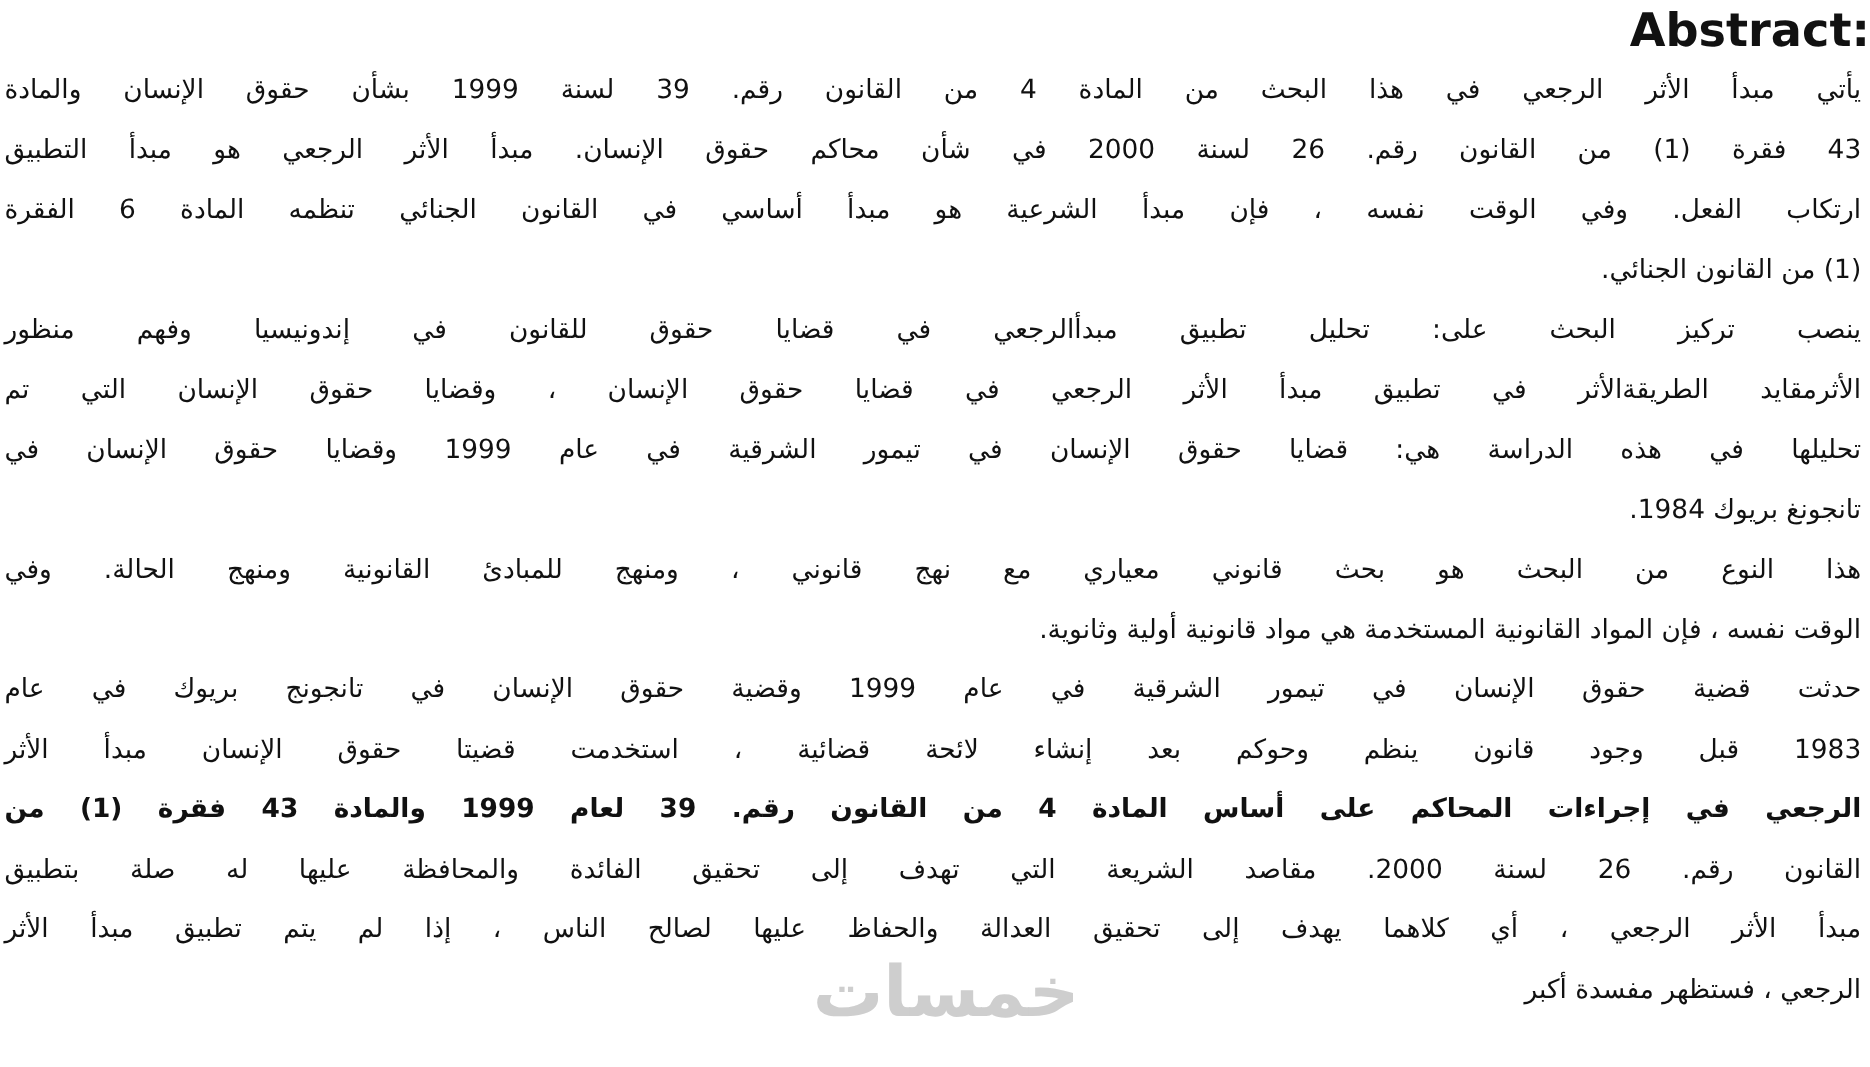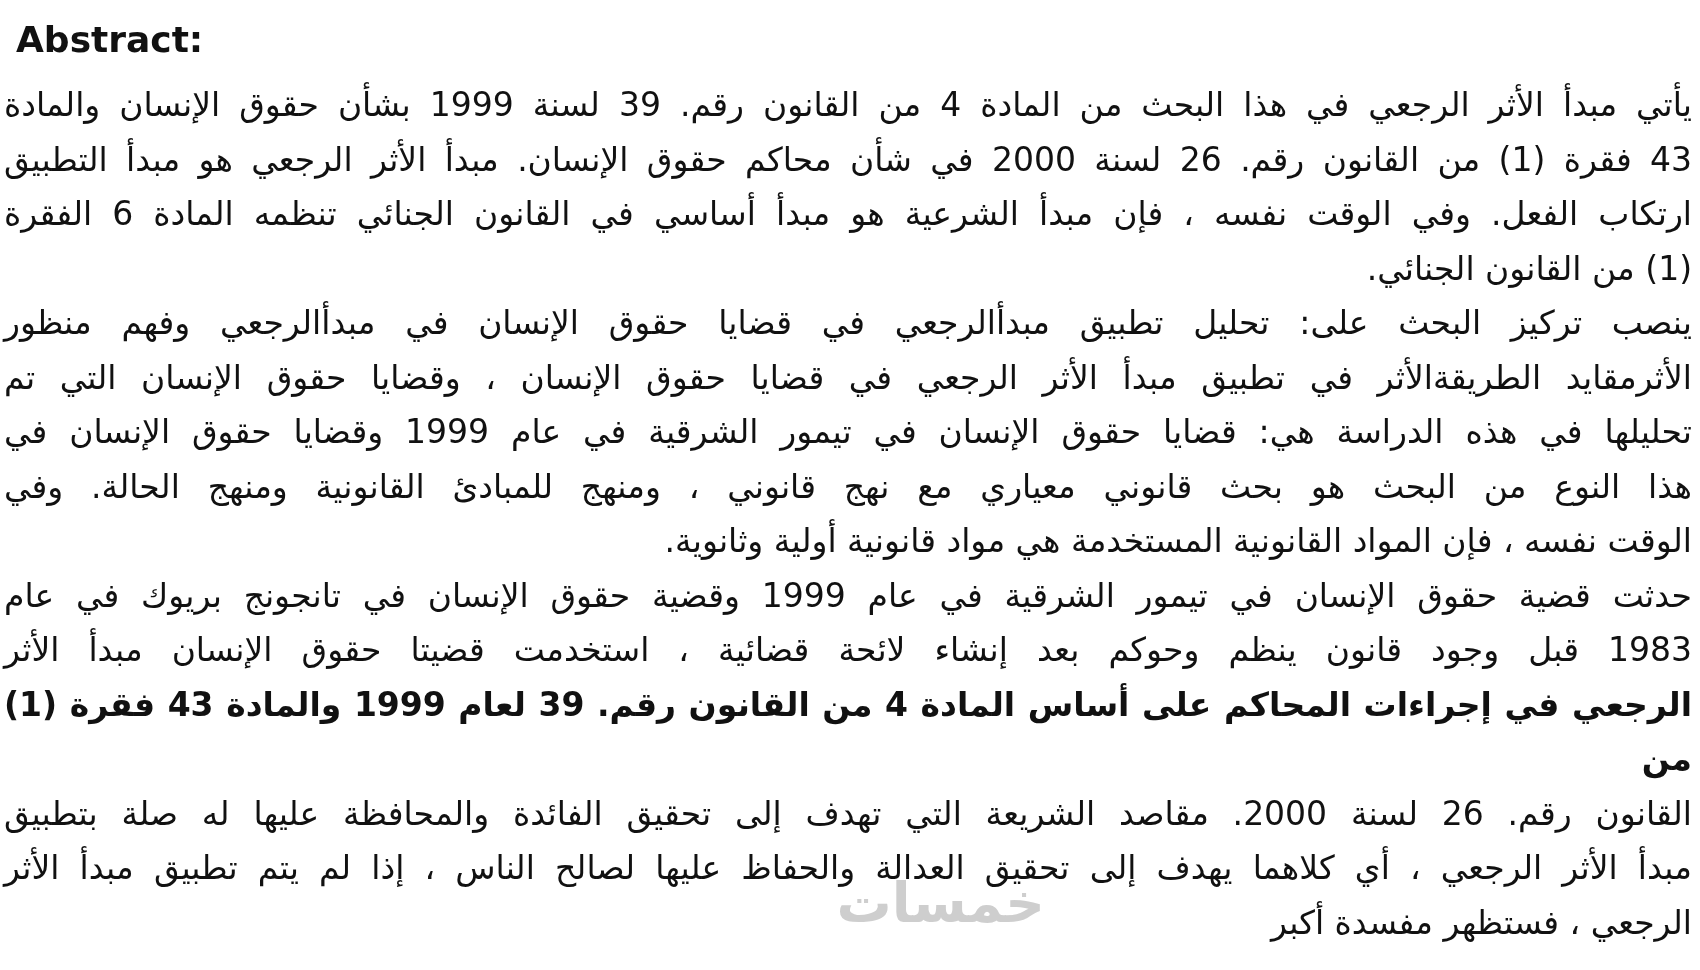--- a/index.html
+++ b/index.html
@@ -12,79 +12,80 @@
     font-family: "DejaVu Sans", sans-serif;
   }
   .doc {
     position: relative;
     width: 1700px;
     height: 970px;
     overflow: hidden;
     background: #ffffff;
   }
   .abstract-heading {
-    margin: 12px;
+    margin: 0;
     padding: 4px 0 0 4px;
     height: 50px;
     line-height: 48px;
-    font-size: 36px;
+    font-size: 42px;
     font-weight: bold;
     color: #111111;
     direction: ltr;
-    text-align: left;
+    text-align: right;
     position: relative;
     z-index: 1;
   }
   .abstract-body {
     position: relative;
     z-index: 1;
     padding: 0 8px 0 4px;
   }
   .line {
     direction: rtl;
     text-align: justify;
     text-align-last: justify;
-    font-size: 33px;
+    font-size: 24px;
     line-height: 54.5px;
     color: #111111;
     white-space: normal;
   }
   .line.last {
     text-align-last: right;
   }
   .watermark {
     position: absolute;
     left: 675px;
     top: 848px;
     width: 370px;
     height: 110px;
     z-index: 0;
     direction: rtl;
-    text-align: right;
-    font-size: 55px;
+    text-align: center;
+    font-size: 64px;
     line-height: 110px;
     font-weight: bold;
     color: #c9c9c9;
     opacity: 0.9;
     user-select: none;
   }
 </style>
 </head>
 <body style="background: rgb(255, 255, 255);">
 
 <div class="doc">
   <h1 class="abstract-heading" style="color: rgb(17, 17, 17);">Abstract:</h1>
   <div class="abstract-body">
       <div class="line" dir="rtl" lang="ar" style="color: rgb(17, 17, 17);">يأتي مبدأ الأثر الرجعي في هذا البحث من المادة 4 من القانون رقم. 39 لسنة 1999 بشأن حقوق الإنسان والمادة</div>
       <div class="line" dir="rtl" lang="ar" style="color: rgb(17, 17, 17);">43 فقرة (1) من القانون رقم. 26 لسنة 2000 في شأن محاكم حقوق الإنسان. مبدأ الأثر الرجعي هو مبدأ التطبيق</div>
       <div class="line" dir="rtl" lang="ar" style="color: rgb(17, 17, 17);">ارتكاب الفعل. وفي الوقت نفسه ، فإن مبدأ الشرعية هو مبدأ أساسي في القانون الجنائي تنظمه المادة 6 الفقرة</div>
       <div class="line last" dir="rtl" lang="ar" style="color: rgb(17, 17, 17);">(1) من القانون الجنائي.</div>
-      <div class="line" dir="rtl" lang="ar" style="color: rgb(17, 17, 17);">ينصب تركيز البحث على: تحليل تطبيق مبدأالرجعي في قضايا حقوق الإنسان في مبدأالرجعي وفهم منظور</div>
+      <div class="line" dir="rtl" lang="ar" style="color: rgb(17, 17, 17);">ينصب تركيز البحث على: تحليل تطبيق مبدأالرجعي في قضايا حقوق للقانون في إندونيسيا وفهم منظور</div>
       <div class="line" dir="rtl" lang="ar" style="color: rgb(17, 17, 17);">الأثرمقايد الطريقةالأثر في تطبيق مبدأ الأثر الرجعي في قضايا حقوق الإنسان ، وقضايا حقوق الإنسان التي تم</div>
       <div class="line" dir="rtl" lang="ar" style="color: rgb(17, 17, 17);">تحليلها في هذه الدراسة هي: قضايا حقوق الإنسان في تيمور الشرقية في عام 1999 وقضايا حقوق الإنسان في</div>
+      <div class="line last" dir="rtl" lang="ar" style="color: rgb(17, 17, 17);">تانجونغ بريوك 1984.</div>
       <div class="line" dir="rtl" lang="ar" style="color: rgb(17, 17, 17);">هذا النوع من البحث هو بحث قانوني معياري مع نهج قانوني ، ومنهج للمبادئ القانونية ومنهج الحالة. وفي</div>
       <div class="line last" dir="rtl" lang="ar" style="color: rgb(17, 17, 17);">الوقت نفسه ، فإن المواد القانونية المستخدمة هي مواد قانونية أولية وثانوية.</div>
       <div class="line" dir="rtl" lang="ar" style="color: rgb(17, 17, 17);">حدثت قضية حقوق الإنسان في تيمور الشرقية في عام 1999 وقضية حقوق الإنسان في تانجونج بريوك في عام</div>
       <div class="line" dir="rtl" lang="ar" style="color: rgb(17, 17, 17);">1983 قبل وجود قانون ينظم وحوكم بعد إنشاء لائحة قضائية ، استخدمت قضيتا حقوق الإنسان مبدأ الأثر</div>
       <div class="line" dir="rtl" lang="ar" style="color: rgb(17, 17, 17); font-weight: bold;">الرجعي في إجراءات المحاكم على أساس المادة 4 من القانون رقم. 39 لعام 1999 والمادة 43 فقرة (1) من</div>
       <div class="line" dir="rtl" lang="ar" style="color: rgb(17, 17, 17);">القانون رقم. 26 لسنة 2000. مقاصد الشريعة التي تهدف إلى تحقيق الفائدة والمحافظة عليها له صلة بتطبيق</div>
       <div class="line" dir="rtl" lang="ar" style="color: rgb(17, 17, 17);">مبدأ الأثر الرجعي ، أي كلاهما يهدف إلى تحقيق العدالة والحفاظ عليها لصالح الناس ، إذا لم يتم تطبيق مبدأ الأثر</div>
       <div class="line last" dir="rtl" lang="ar" style="color: rgb(17, 17, 17);">الرجعي ، فستظهر مفسدة أكبر</div>
     </div>
   <div class="watermark" lang="ar" dir="rtl" style="color: rgb(201, 201, 201);">خمسات</div>

